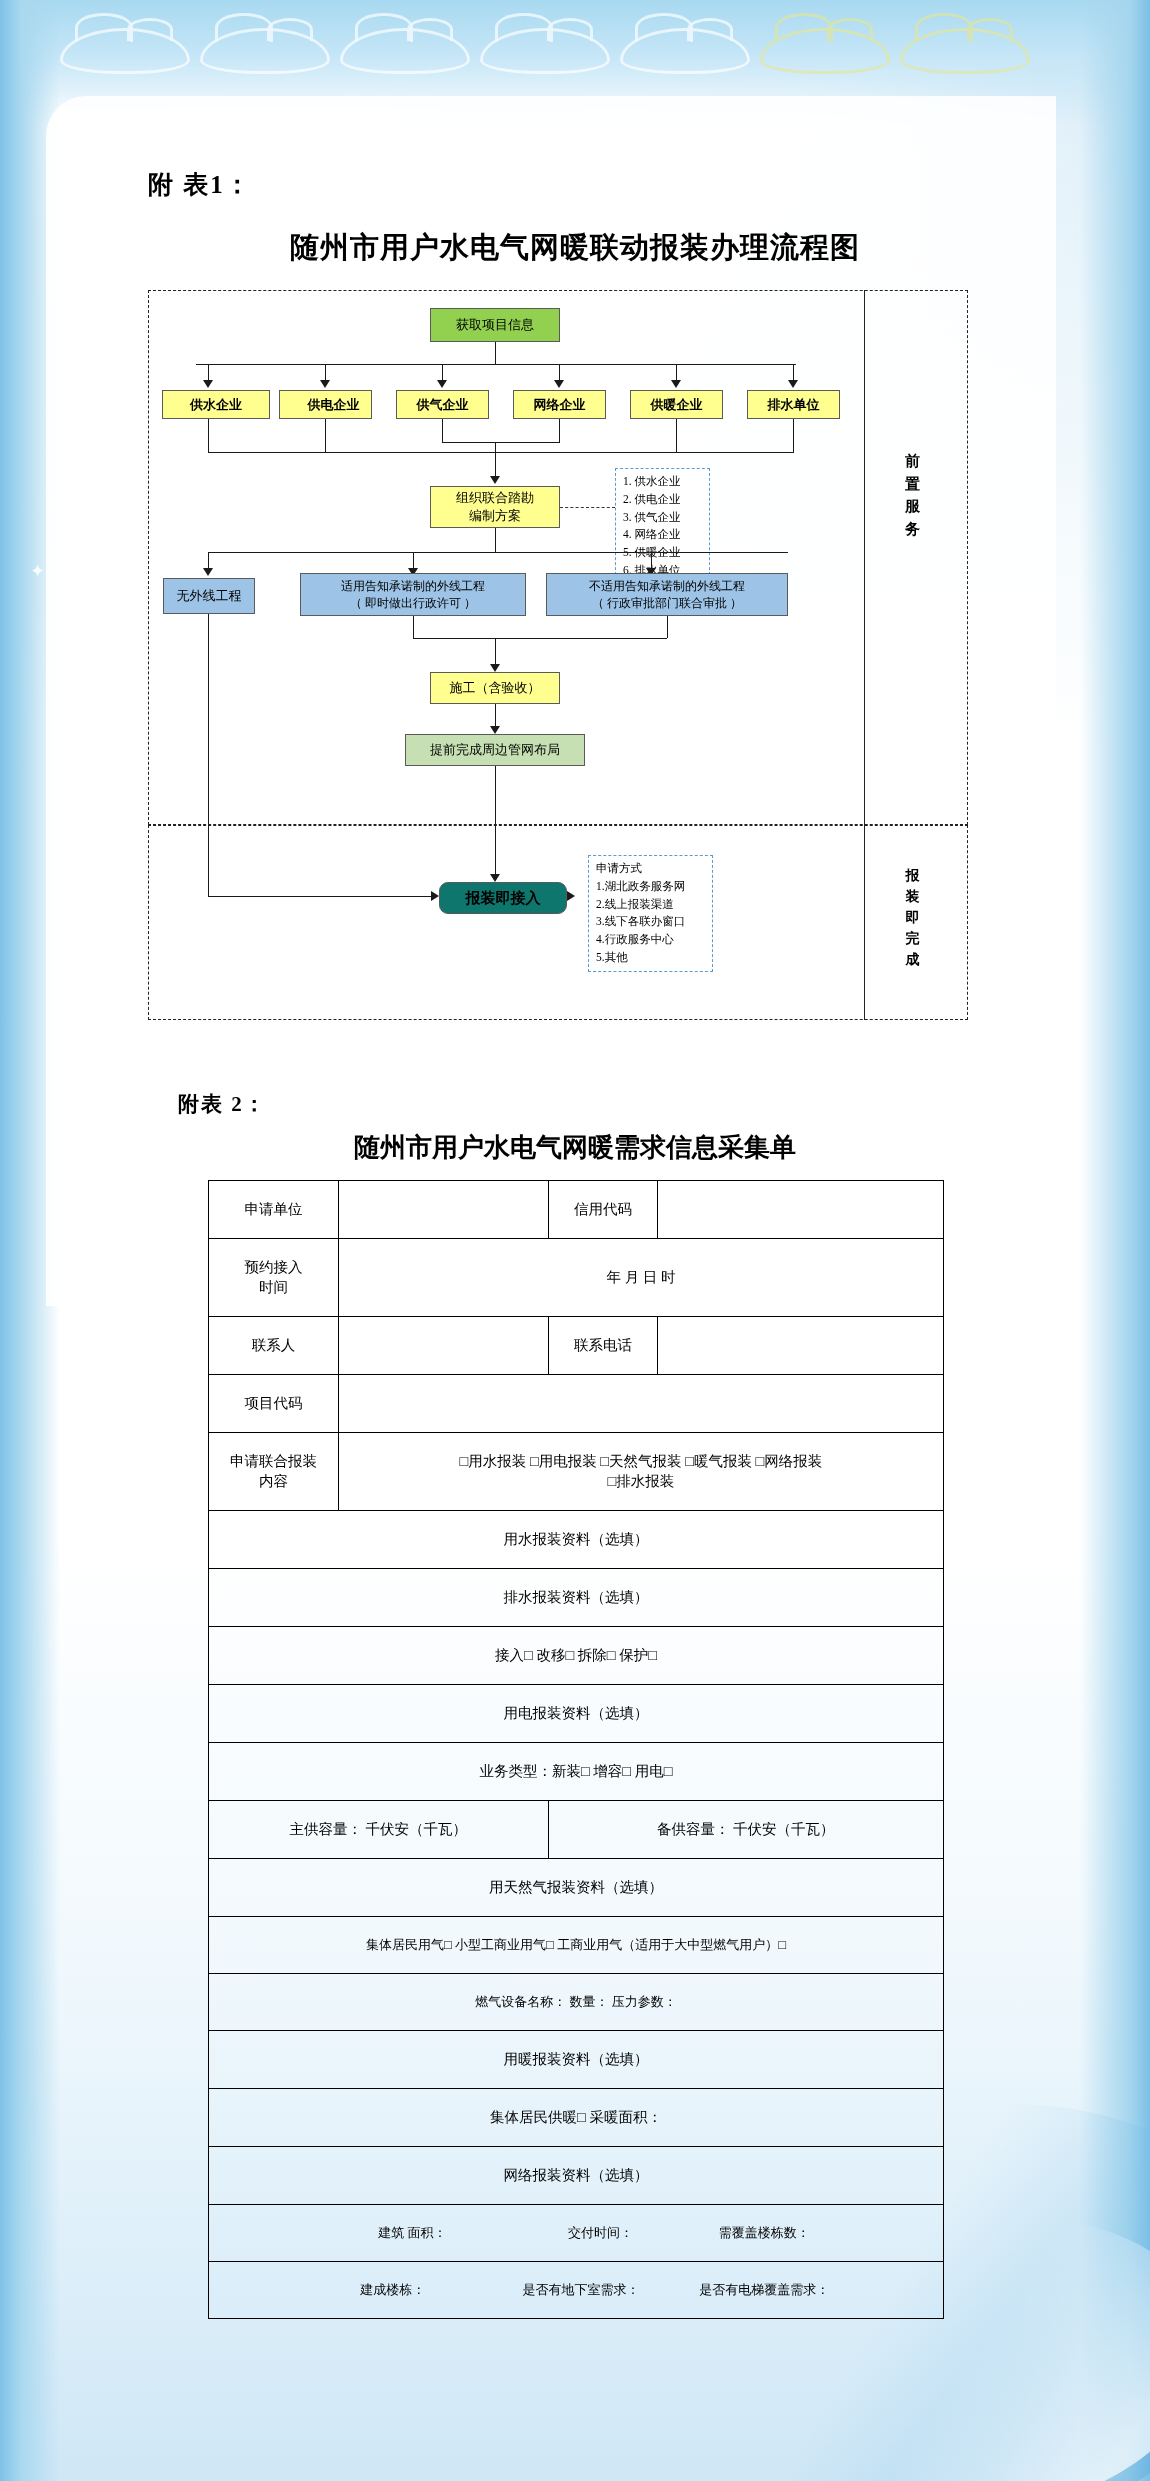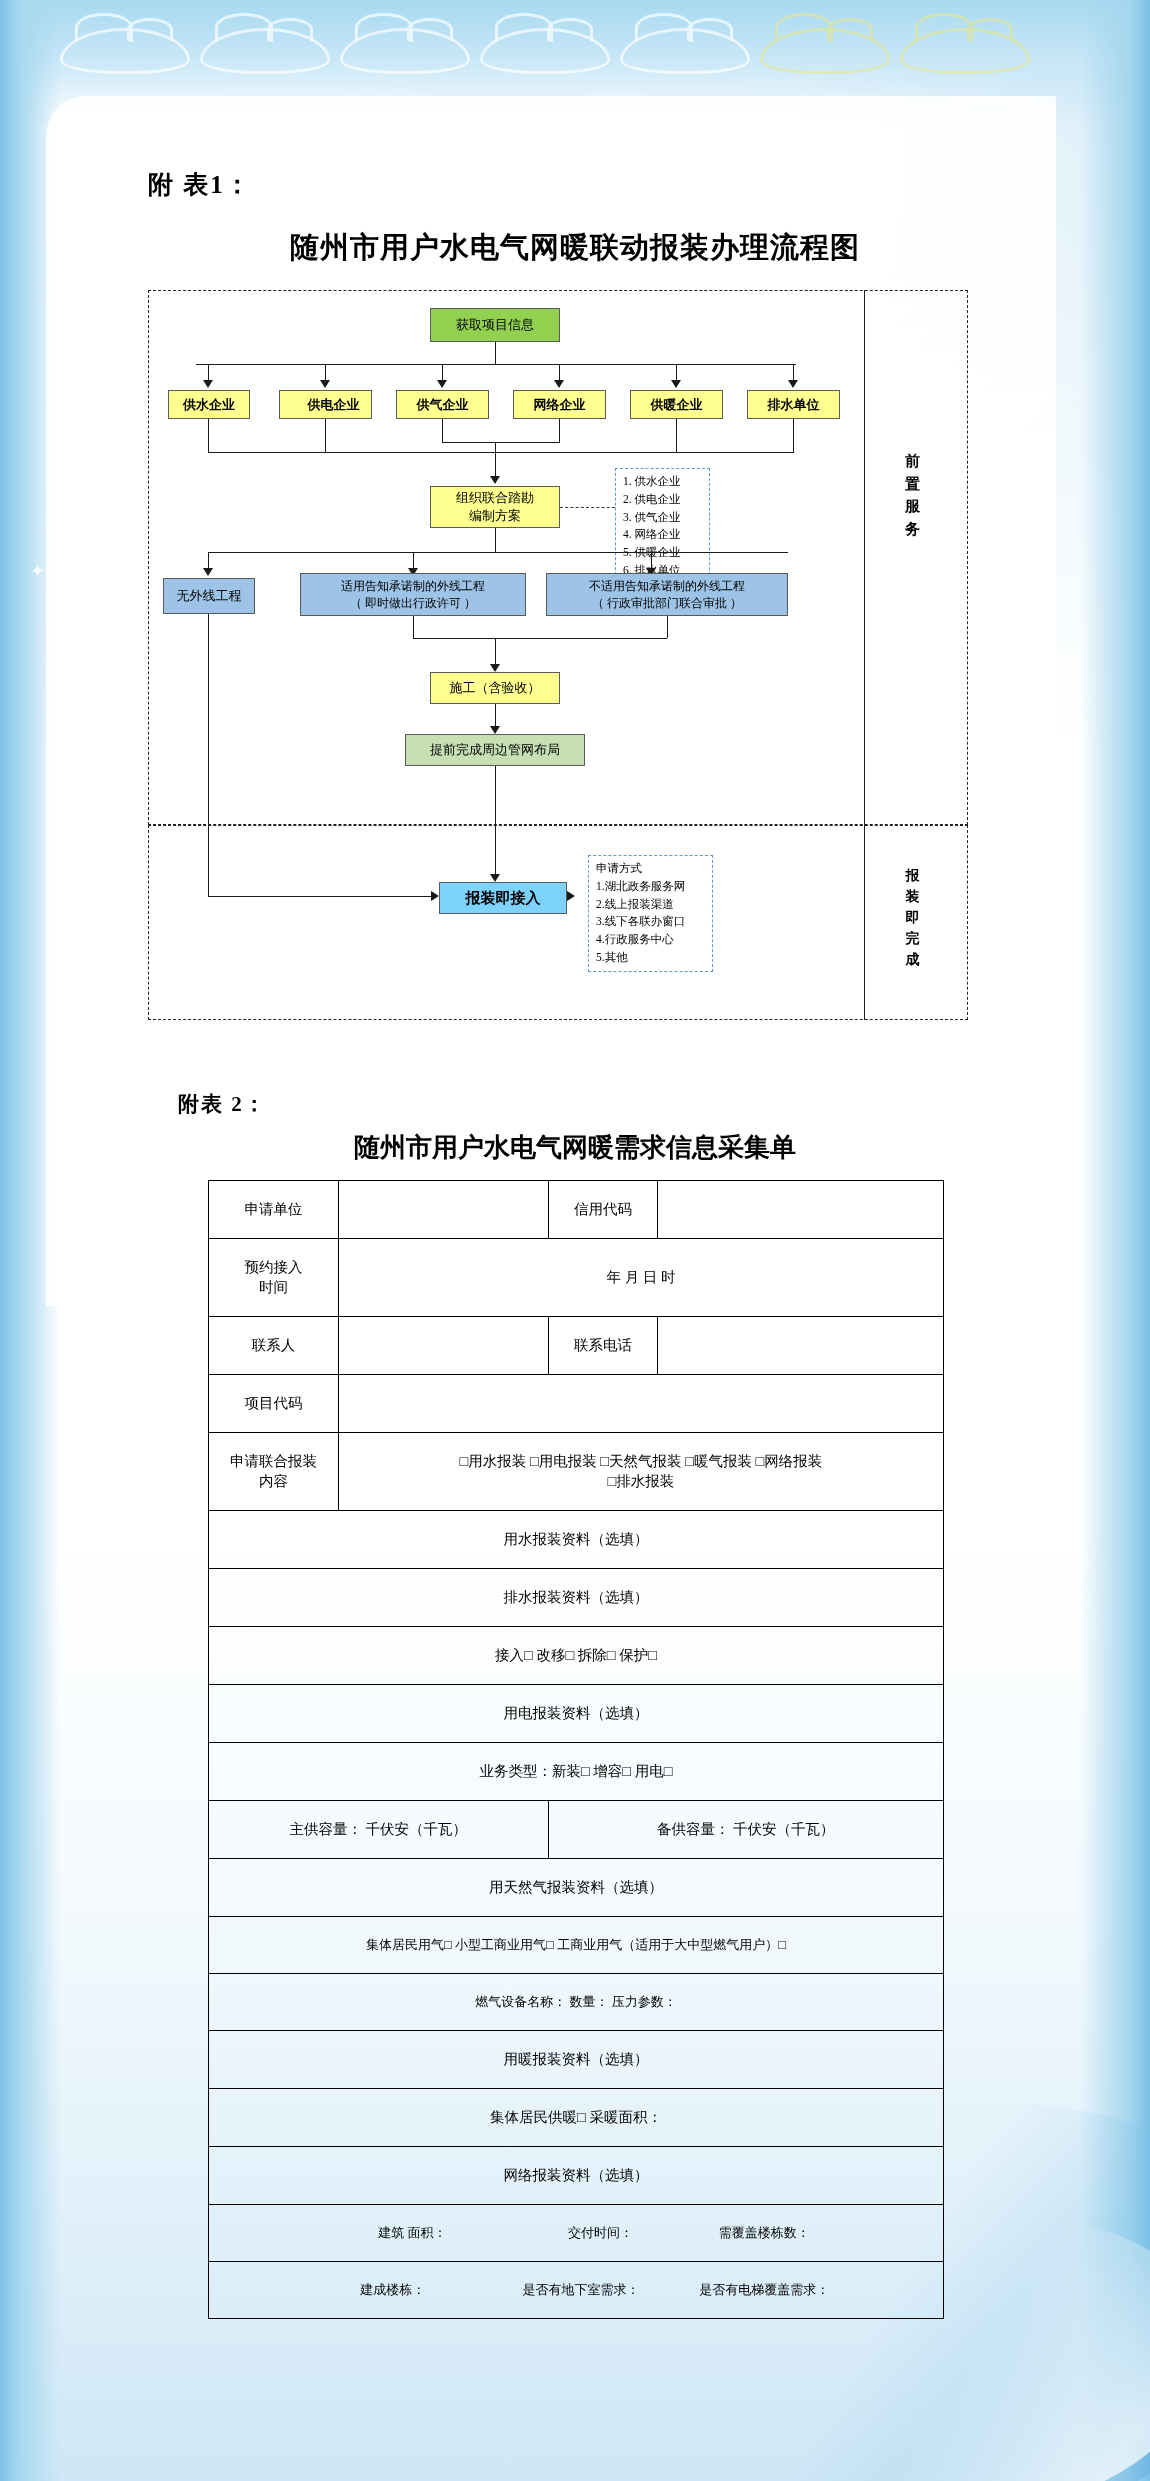--- a/index.html
+++ b/index.html
@@ -94,21 +94,21 @@
 
   .node {
     position:absolute; display:flex; align-items:center; justify-content:center;
     text-align:center; font-family:"Liberation Serif", serif;
     font-size:13px; color:#000; line-height:1.35;
     border:1px solid #5a5a5a;
   }
   .green { background:#92d050; }
   .yellow{ background:#ffff8f; }
   .blue  { background:#9dc3e6; }
-  .lgreen{ background:#7dd3fc; }
+  .lgreen{ background:#0f766e;border-radius:9px; }
   .palegreen{ background:#c6e0b4; }
 
   .ln { position:absolute; background:#1a1a1a; }
   .ln.h { height:1.2px; }
   .ln.v { width:1.2px; }
   .arrow-d {
     position:absolute; width:0; height:0;
     border-left:5px solid transparent; border-right:5px solid transparent;
     border-top:8px solid #1a1a1a;
   }
@@ -216,21 +216,21 @@
     <div class="arrow-d" style="left:172px; top:90px;"></div>
     <div class="ln v" style="left:294px; top:74px; height:18px;"></div>
     <div class="arrow-d" style="left:289px; top:90px;"></div>
     <div class="ln v" style="left:411px; top:74px; height:18px;"></div>
     <div class="arrow-d" style="left:406px; top:90px;"></div>
     <div class="ln v" style="left:528px; top:74px; height:18px;"></div>
     <div class="arrow-d" style="left:523px; top:90px;"></div>
     <div class="ln v" style="left:645px; top:74px; height:18px;"></div>
     <div class="arrow-d" style="left:640px; top:90px;"></div>
 
-    <div class="node yellow" style="left:14px;  top:100px; width:82px; height:29px; font-weight:bold;margin-left:6px;">供水企业</div>
+    <div class="node yellow" style="left:14px;  top:100px; width:108px; height:29px; font-weight:bold;">供水企业</div>
     <div class="node yellow" style="left:131px; top:100px; width:93px; height:29px; font-weight:bold;padding-left:16px;">供电企业</div>
     <div class="node yellow" style="left:248px; top:100px; width:93px; height:29px; font-weight:bold;">供气企业</div>
     <div class="node yellow" style="left:365px; top:100px; width:93px; height:29px; font-weight:bold;">网络企业</div>
     <div class="node yellow" style="left:482px; top:100px; width:93px; height:29px; font-weight:bold;">供暖企业</div>
     <div class="node yellow" style="left:599px; top:100px; width:93px; height:29px; font-weight:bold;">排水单位</div>
 
     <div class="ln v" style="left:60px;  top:129px; height:33px;"></div>
     <div class="ln v" style="left:177px; top:129px; height:33px;"></div>
     <div class="ln v" style="left:294px; top:129px; height:23px;"></div>
     <div class="ln v" style="left:411px; top:129px; height:23px;"></div>

